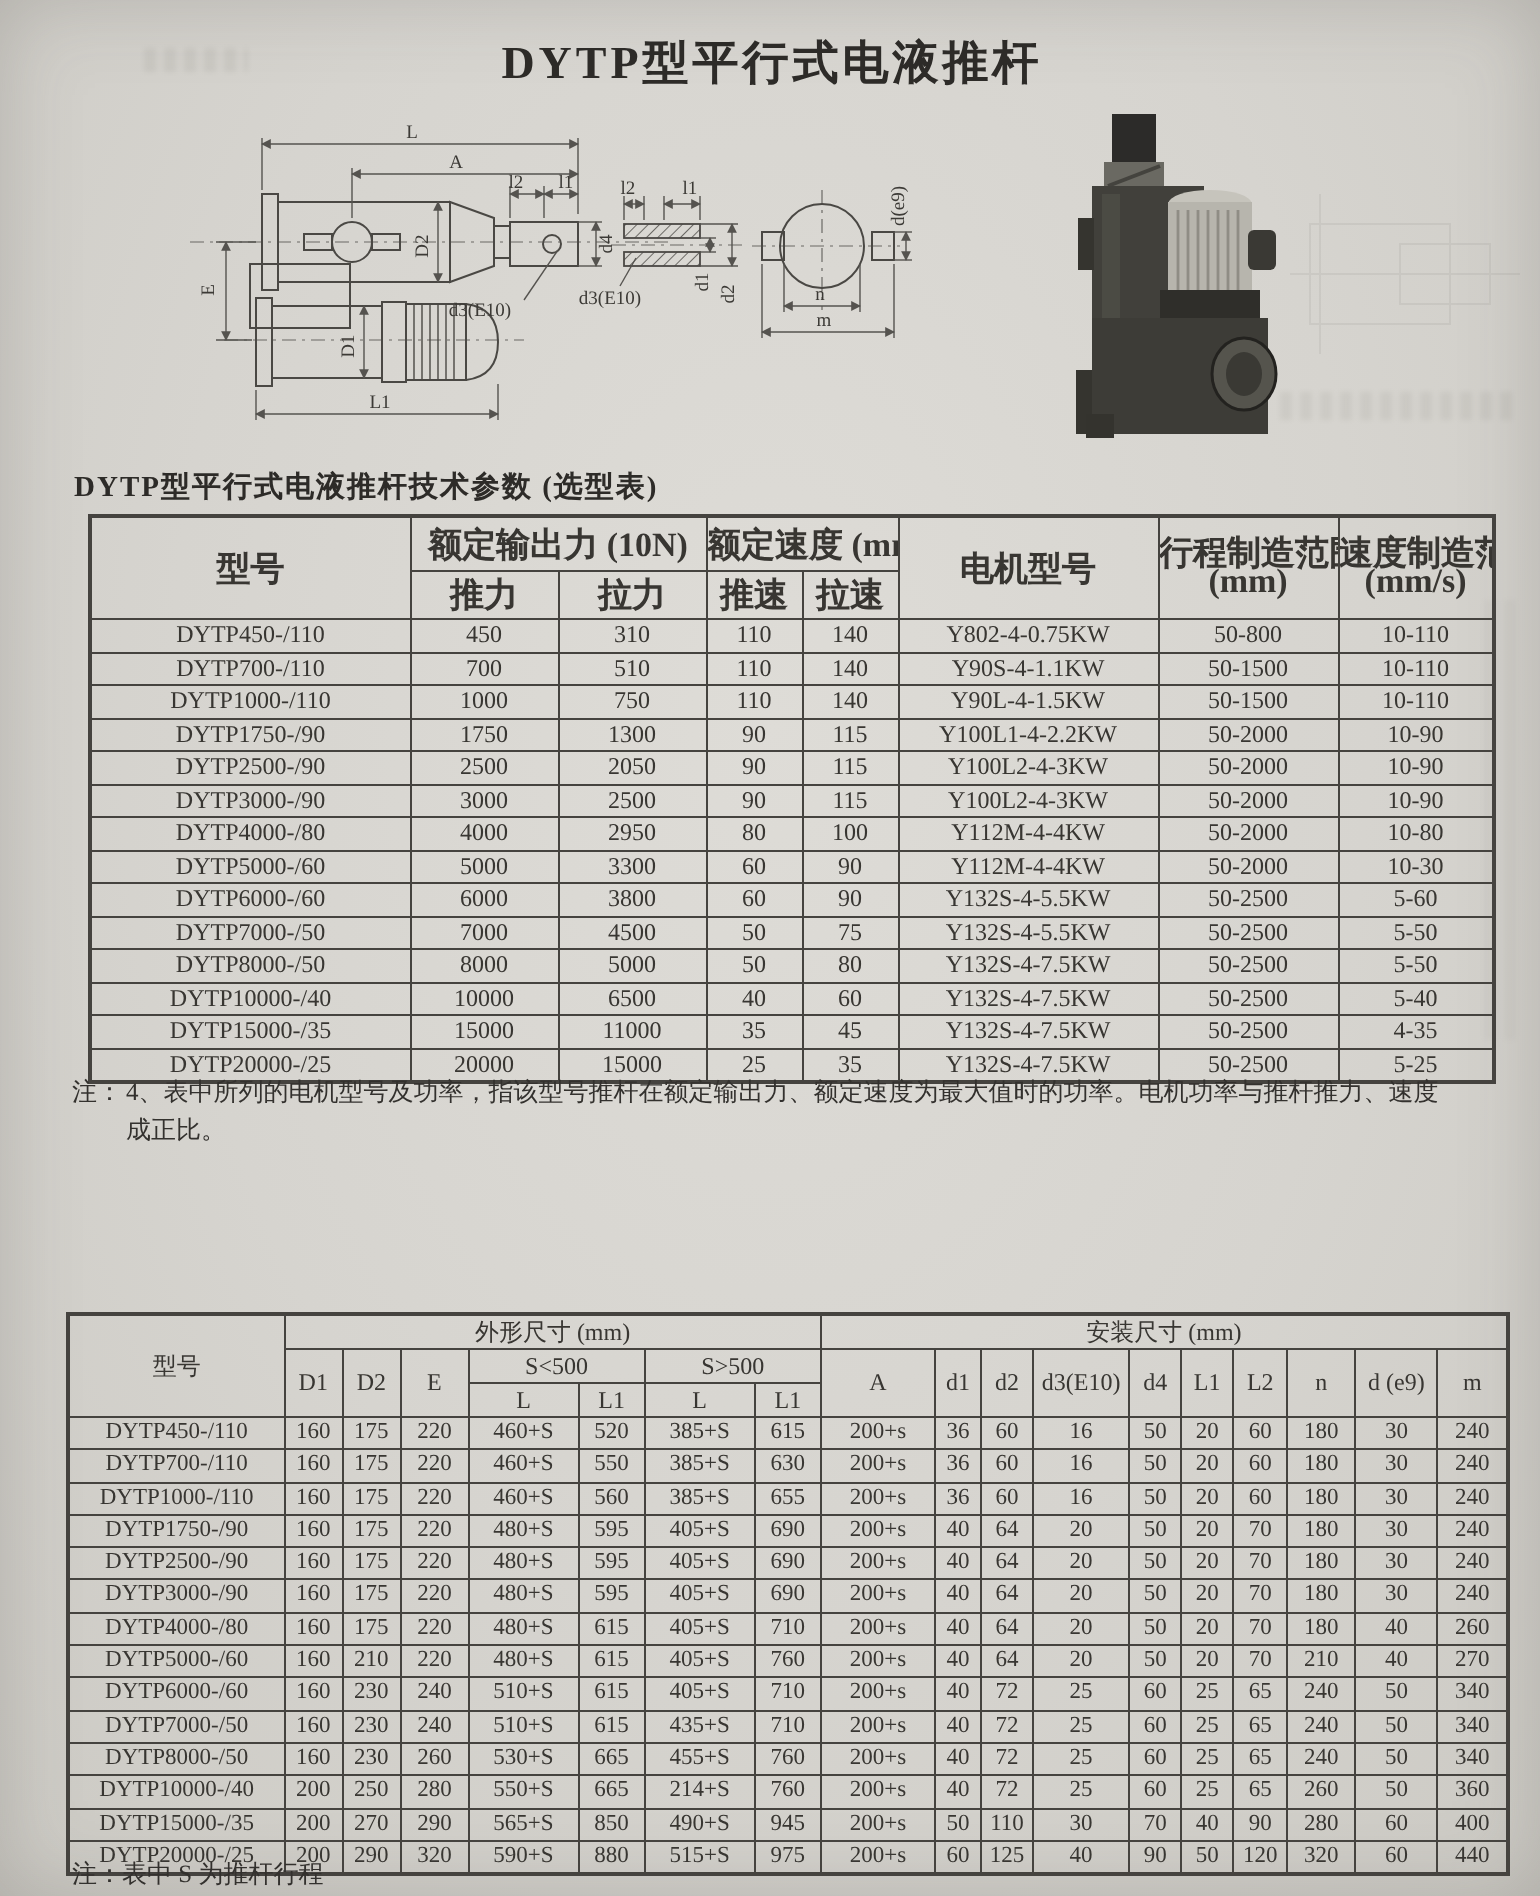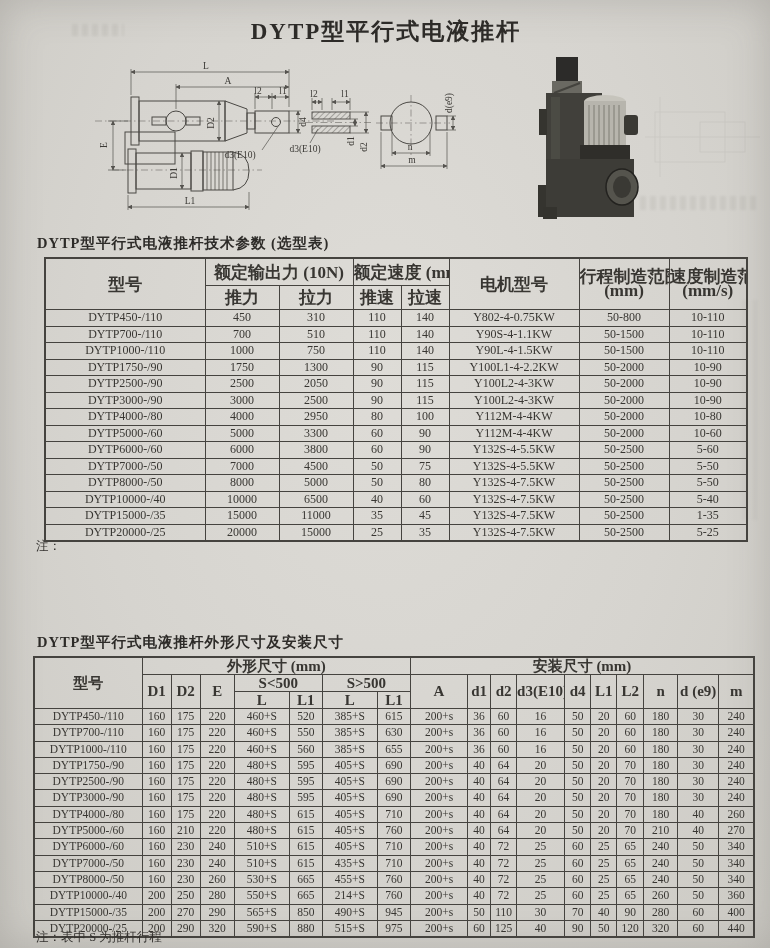--- a/index.html
+++ b/index.html
@@ -25,21 +25,21 @@
   table{border-collapse:collapse;table-layout:fixed;position:absolute;background:transparent;}
   th,td{border:1px solid #45433f;padding:0;text-align:center;vertical-align:middle;
         overflow:hidden;white-space:nowrap;color:#383632;}
   table{border:2px solid #45433f;}
   .spec-table{top:257px;left:44px;width:702px;font-size:12px;}
   .spec-table th{font-size:17px;font-weight:bold;}
   .spec-table thead tr:first-child th{height:26px;}
   .spec-table thead tr:last-child th{height:23px;}
   .spec-table td{height:15.5px;line-height:15.5px;}
   .dim-table{top:656px;left:33px;width:722px;font-size:11.5px;}
-  .dim-table th{font-size:15px;font-weight:bold;height:16px;line-height:15px;}
+  .dim-table th{font-size:12px;font-weight:normal;height:16px;line-height:15px;}
   .dim-table td{height:15.3px;line-height:15.3px;}
   .unit-line{display:block;line-height:14px;}
   .notes{position:absolute;top:537px;left:36px;width:684px;font-size:12.5px;line-height:19px;}
   .notes-prefix{position:absolute;left:0;top:0;}
   .note-item{margin:0 0 0 27px;}
   .bottom-note{position:absolute;top:929px;left:36px;font-size:12.5px;}
   svg text{font-family:"Liberation Serif","DejaVu Serif",serif;font-size:9.5px;fill:#3c3a36;}
   .outline{fill:none;stroke:#4a4844;stroke-width:1;}
   .dim{stroke:#55534f;stroke-width:.7;fill:none;}
   .cl{stroke:#6b6965;stroke-width:.6;fill:none;stroke-dasharray:7 3 1.5 3;}
@@ -311,21 +311,21 @@
           <td>10-80</td>
         </tr>
         <tr>
           <td>DYTP5000-/60</td>
           <td>5000</td>
           <td>3300</td>
           <td>60</td>
           <td>90</td>
           <td>Y112M-4-4KW</td>
           <td>50-2000</td>
-          <td>10-60</td>
+          <td>10-30</td>
         </tr>
         <tr>
           <td>DYTP6000-/60</td>
           <td>6000</td>
           <td>3800</td>
           <td>60</td>
           <td>90</td>
           <td>Y132S-4-5.5KW</td>
           <td>50-2500</td>
           <td>5-60</td>
@@ -361,40 +361,40 @@
           <td>5-40</td>
         </tr>
         <tr>
           <td>DYTP15000-/35</td>
           <td>15000</td>
           <td>11000</td>
           <td>35</td>
           <td>45</td>
           <td>Y132S-4-7.5KW</td>
           <td>50-2500</td>
-          <td>1-35</td>
+          <td>4-35</td>
         </tr>
         <tr>
           <td>DYTP20000-/25</td>
           <td>20000</td>
           <td>15000</td>
           <td>25</td>
           <td>35</td>
           <td>Y132S-4-7.5KW</td>
           <td>50-2500</td>
           <td>5-25</td>
         </tr>
       </tbody>
   </table>
 
   <div class="notes">
     <span class="notes-prefix">注：</span>
+    <div class="note-item">4、表中所列的电机型号及功率，指该型号推杆在额定输出力、额定速度为最大值时的功率。电机功率与推杆推力、速度成正比。</div>
   </div>
 
-  <div class="section-title st2">DYTP型平行式电液推杆外形尺寸及安装尺寸</div>
 
   <table class="dim-table">
     <colgroup>
       <col style="width:108px">
         <col style="width:29px">
         <col style="width:29px">
         <col style="width:34px">
       <col style="width:55px">
         <col style="width:33px">
         <col style="width:55px">

